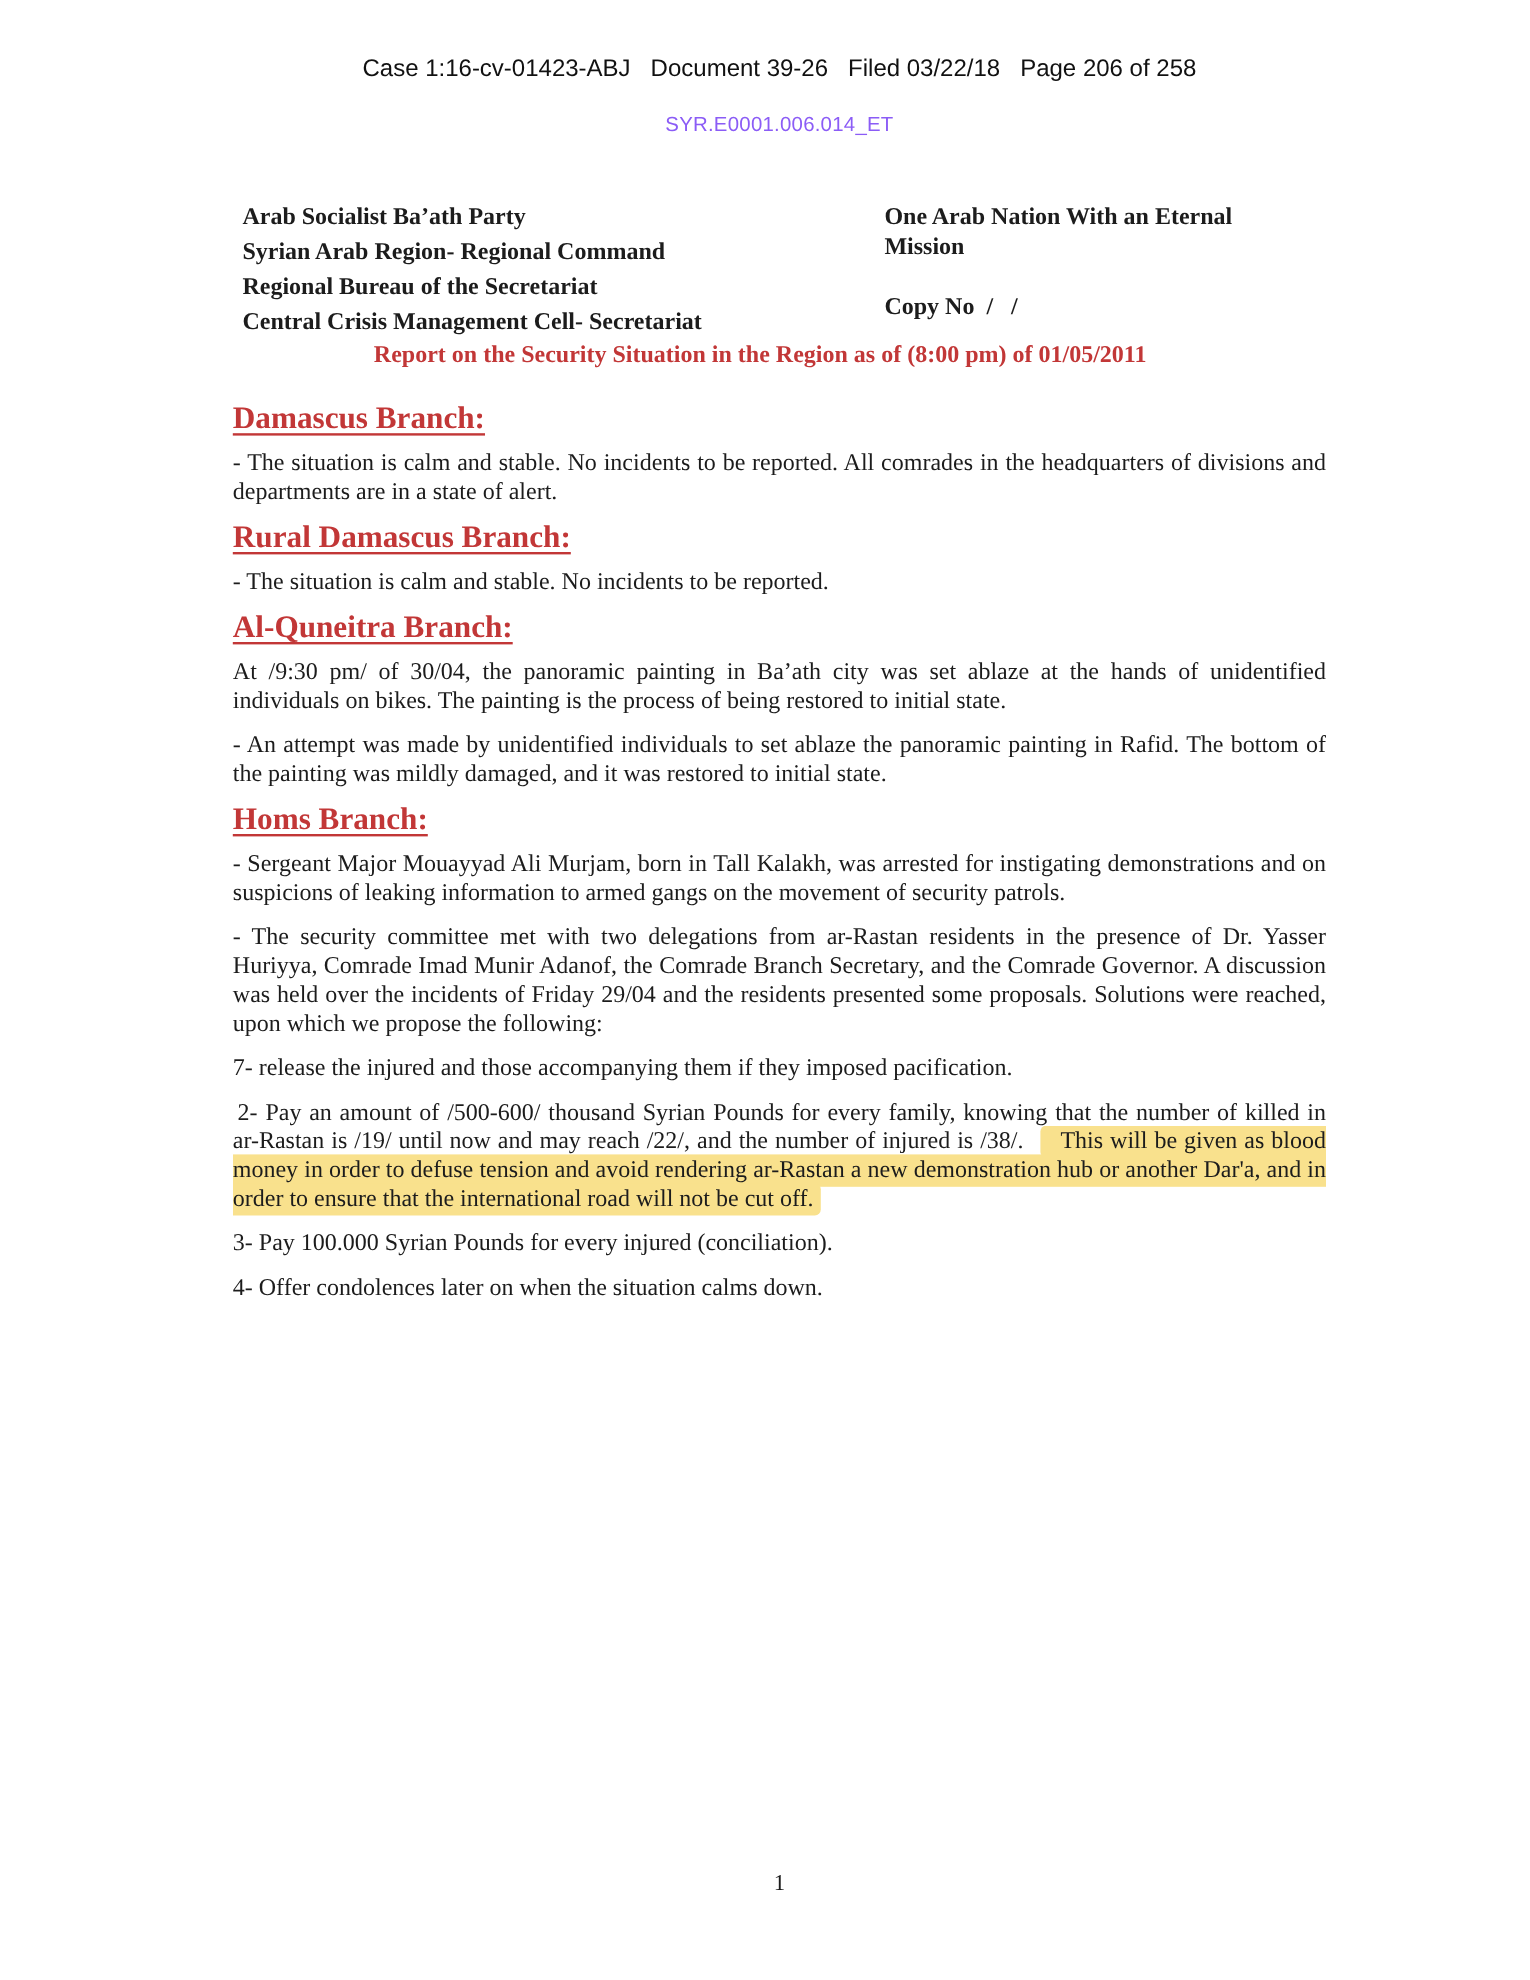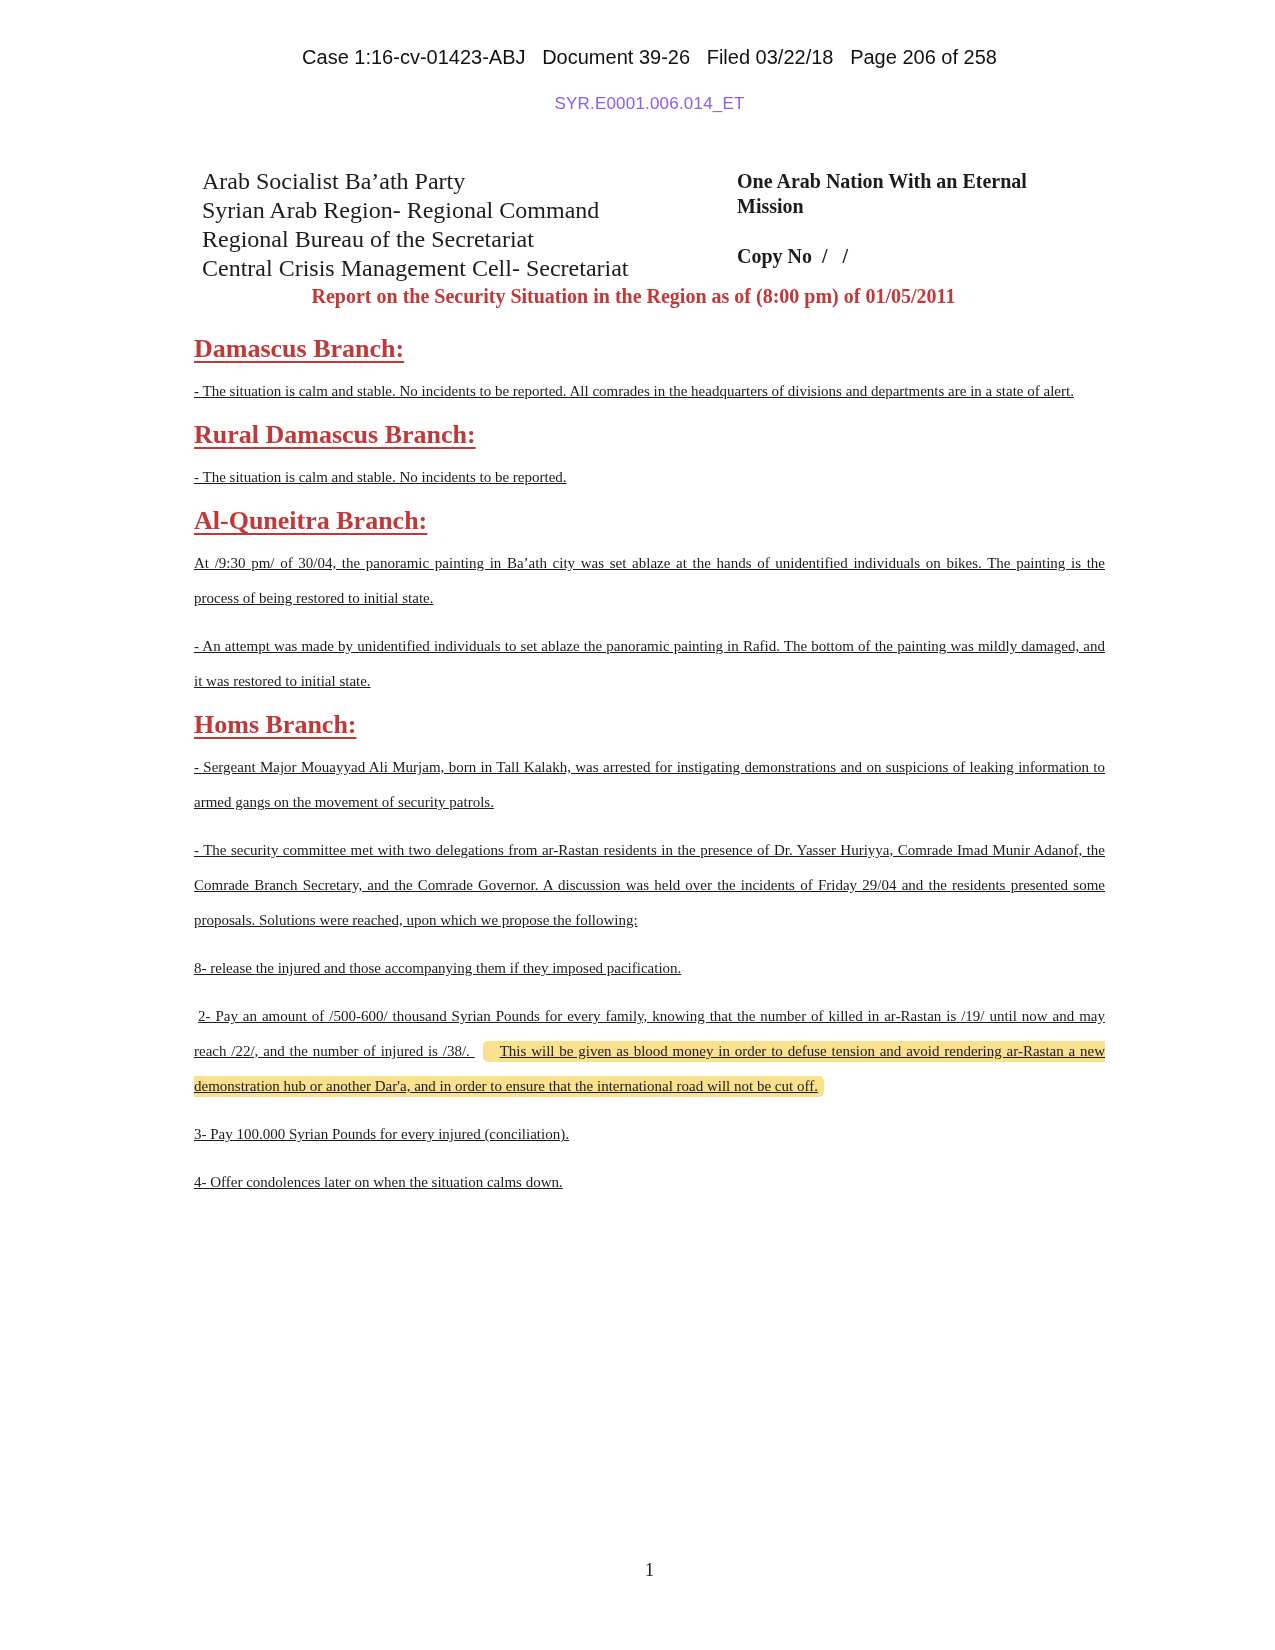--- a/index.html
+++ b/index.html
@@ -36,22 +36,22 @@
     letter-spacing: 0.2px;
     color: #8b5cf6;
   }
   .letterhead {
     position: absolute;
     top: 145px; left: 178px; width: 911px;
   }
   .lh-left {
     position: absolute;
     top: 0; left: 0; width: 540px;
-    font-weight: normal;
-    font-size: 24px;
+    font-weight: bold;
+    font-size: 20px;
     line-height: 25px;
   }
   .lh-right {
     position: absolute;
     top: 0; left: 535px; width: 340px;
     font-weight: bold;
     font-size: 20px;
     line-height: 25px;
   }
   .copy-no {
@@ -76,25 +76,24 @@
     color: var(--red);
     font-weight: bold;
     font-size: 26px;
     line-height: 25px;
     margin: 3px 0 13px 0;
     text-decoration: underline;
     text-decoration-thickness: 2px;
     text-underline-offset: 4px;
   }
   .para {
-    font-size: 15px;
-    line-height: 35px;
+    font-size: 20px;
+    line-height: 24px;
     text-align: justify;
     margin: 0 0 13px 0;
-    text-decoration: underline;
   }
   .hl {
     background: var(--hl);
     border-radius: 5px;
     padding: 2px 6px 3px 17px;
   }
   .page-number {
     position: absolute;
     top: 1543px; left: 0; right: 0;
     text-align: center;
@@ -134,21 +133,21 @@
     <p class="para">- The situation is calm and stable. No incidents to be reported.</p>
 
     <div class="section-heading">Al-Quneitra Branch:</div>
     <p class="para">At /9:30 pm/ of 30/04, the panoramic painting in Ba’ath city was set ablaze at the hands of unidentified individuals on bikes. The painting is the process of being restored to initial state.</p>
     <p class="para">- An attempt was made by unidentified individuals to set ablaze the panoramic painting in Rafid. The bottom of the painting was mildly damaged, and it was restored to initial state.</p>
 
     <div class="section-heading">Homs Branch:</div>
     <p class="para">- Sergeant Major Mouayyad Ali Murjam, born in Tall Kalakh, was arrested for instigating demonstrations and on suspicions of leaking information to armed gangs on the movement of security patrols.</p>
     <p class="para">- The security committee met with two delegations from ar-Rastan residents in the presence of Dr. Yasser Huriyya, Comrade Imad Munir Adanof, the Comrade Branch Secretary, and the Comrade Governor. A discussion was held over the incidents of Friday 29/04 and the residents presented some proposals. Solutions were reached, upon which we propose the following:</p>
 
-    <p class="para">8- release the injured and those accompanying them if they imposed pacification.</p>
+    <p class="para">7- release the injured and those accompanying them if they imposed pacification.</p>
     <p class="para"><span>2- Pay an amount of /500-600/ thousand Syrian Pounds for every family, knowing that the number of killed in ar-Rastan is /19/ until now and may reach /22/, and the number of injured is /38/. </span><span class="hl">This will be given as blood money in order to defuse tension and avoid rendering ar-Rastan a new demonstration hub or another Dar'a, and in order to ensure that the international road will not be cut off.</span></p>
     <p class="para">3- Pay 100.000 Syrian Pounds for every injured (conciliation).</p>
     <p class="para">4- Offer condolences later on when the situation calms down.</p>
 
   </div>
 
   <div class="page-number">1</div>
 
 </div>
 

